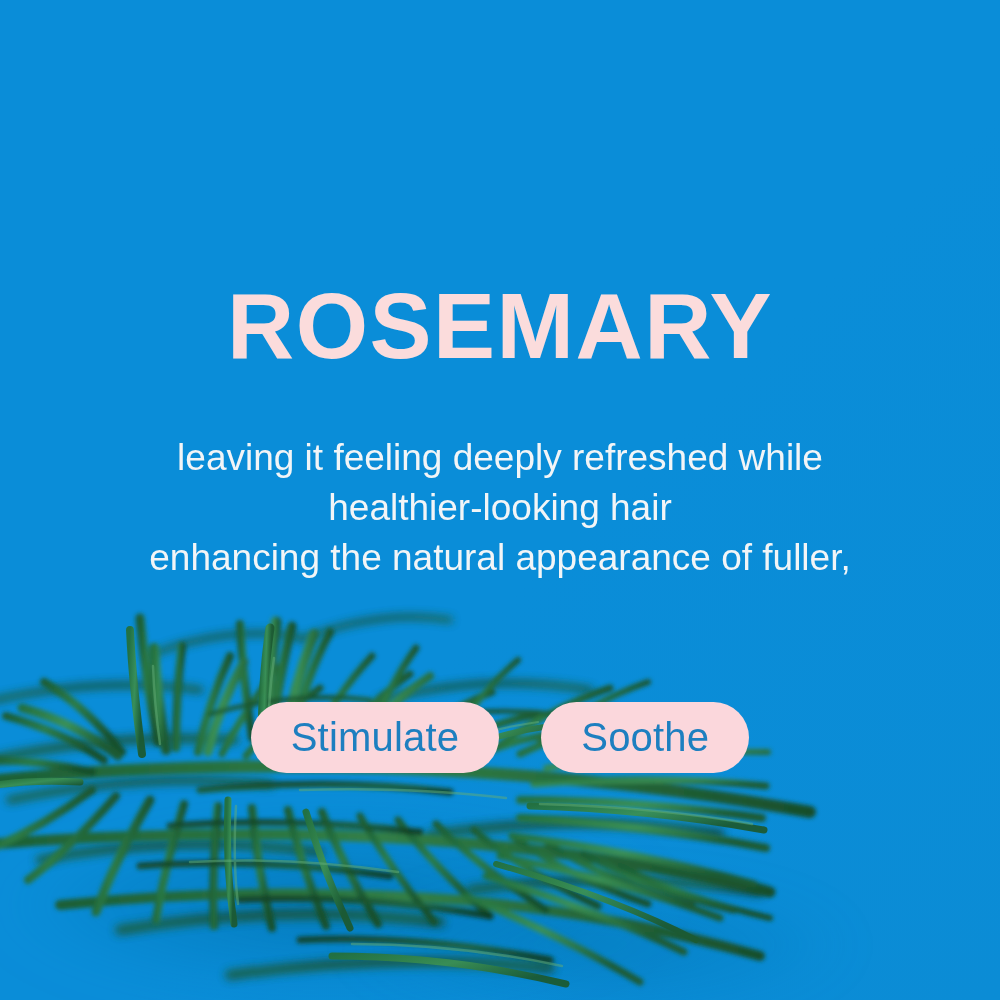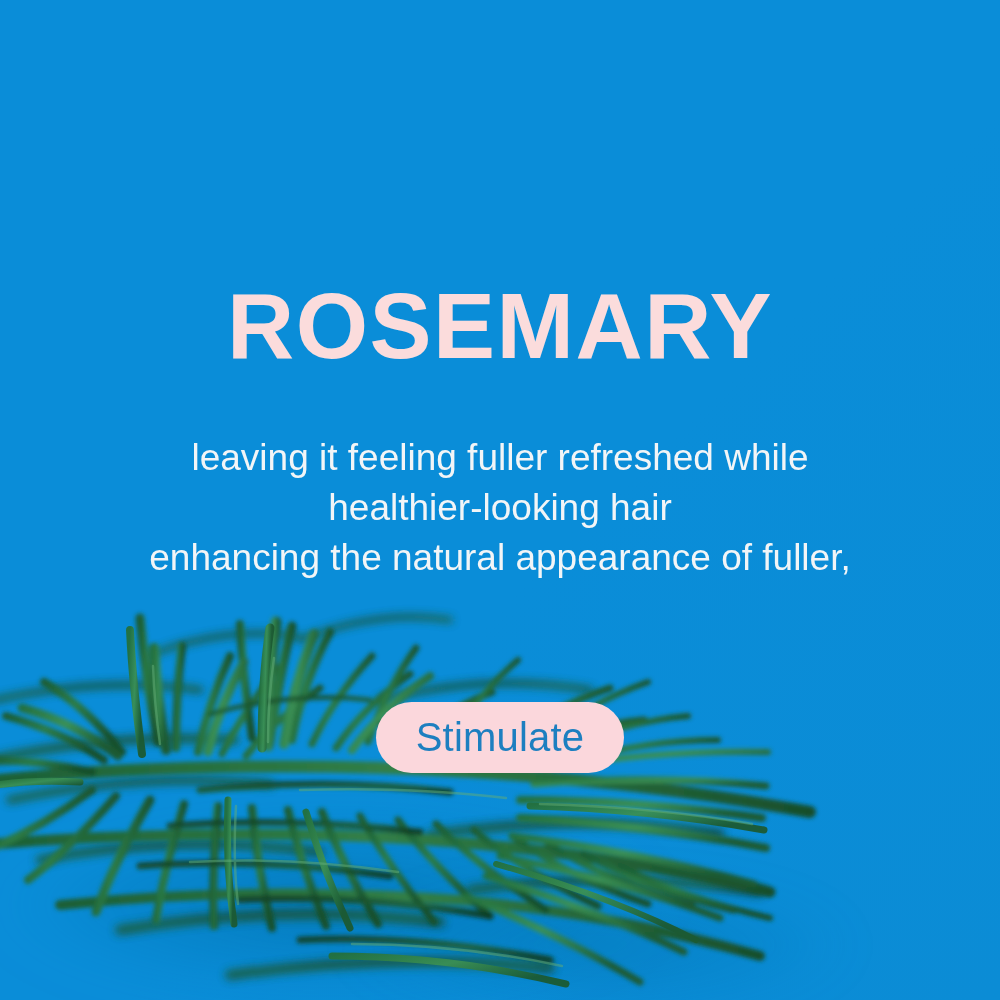--- a/index.html
+++ b/index.html
@@ -280,25 +280,28 @@
         <path d="M420 752 C 458 738 498 728 538 722" stroke-width="2.2"></path>
       </g>
     </g>
   </svg>
 
   <div id="content">
 
     <h1 id="title">ROSEMARY</h1>
 
     <p id="desc">
-      <span class="line">leaving it feeling fuller refreshed while</span>
+      <span class="line">leaving it feeling deeply refreshed while</span>
       <span class="line">healthier-looking hair</span>
       <span class="line">enhancing the natural appearance of fuller,</span>
     </p>
 
     <div id="pills">
       <div class="pill">
         <span>Stimulate</span>
       </div>
+      <div class="pill">
+        <span>Soothe</span>
+      </div>
     </div>
 
   </div>
 </div>
 
 </body></html>

